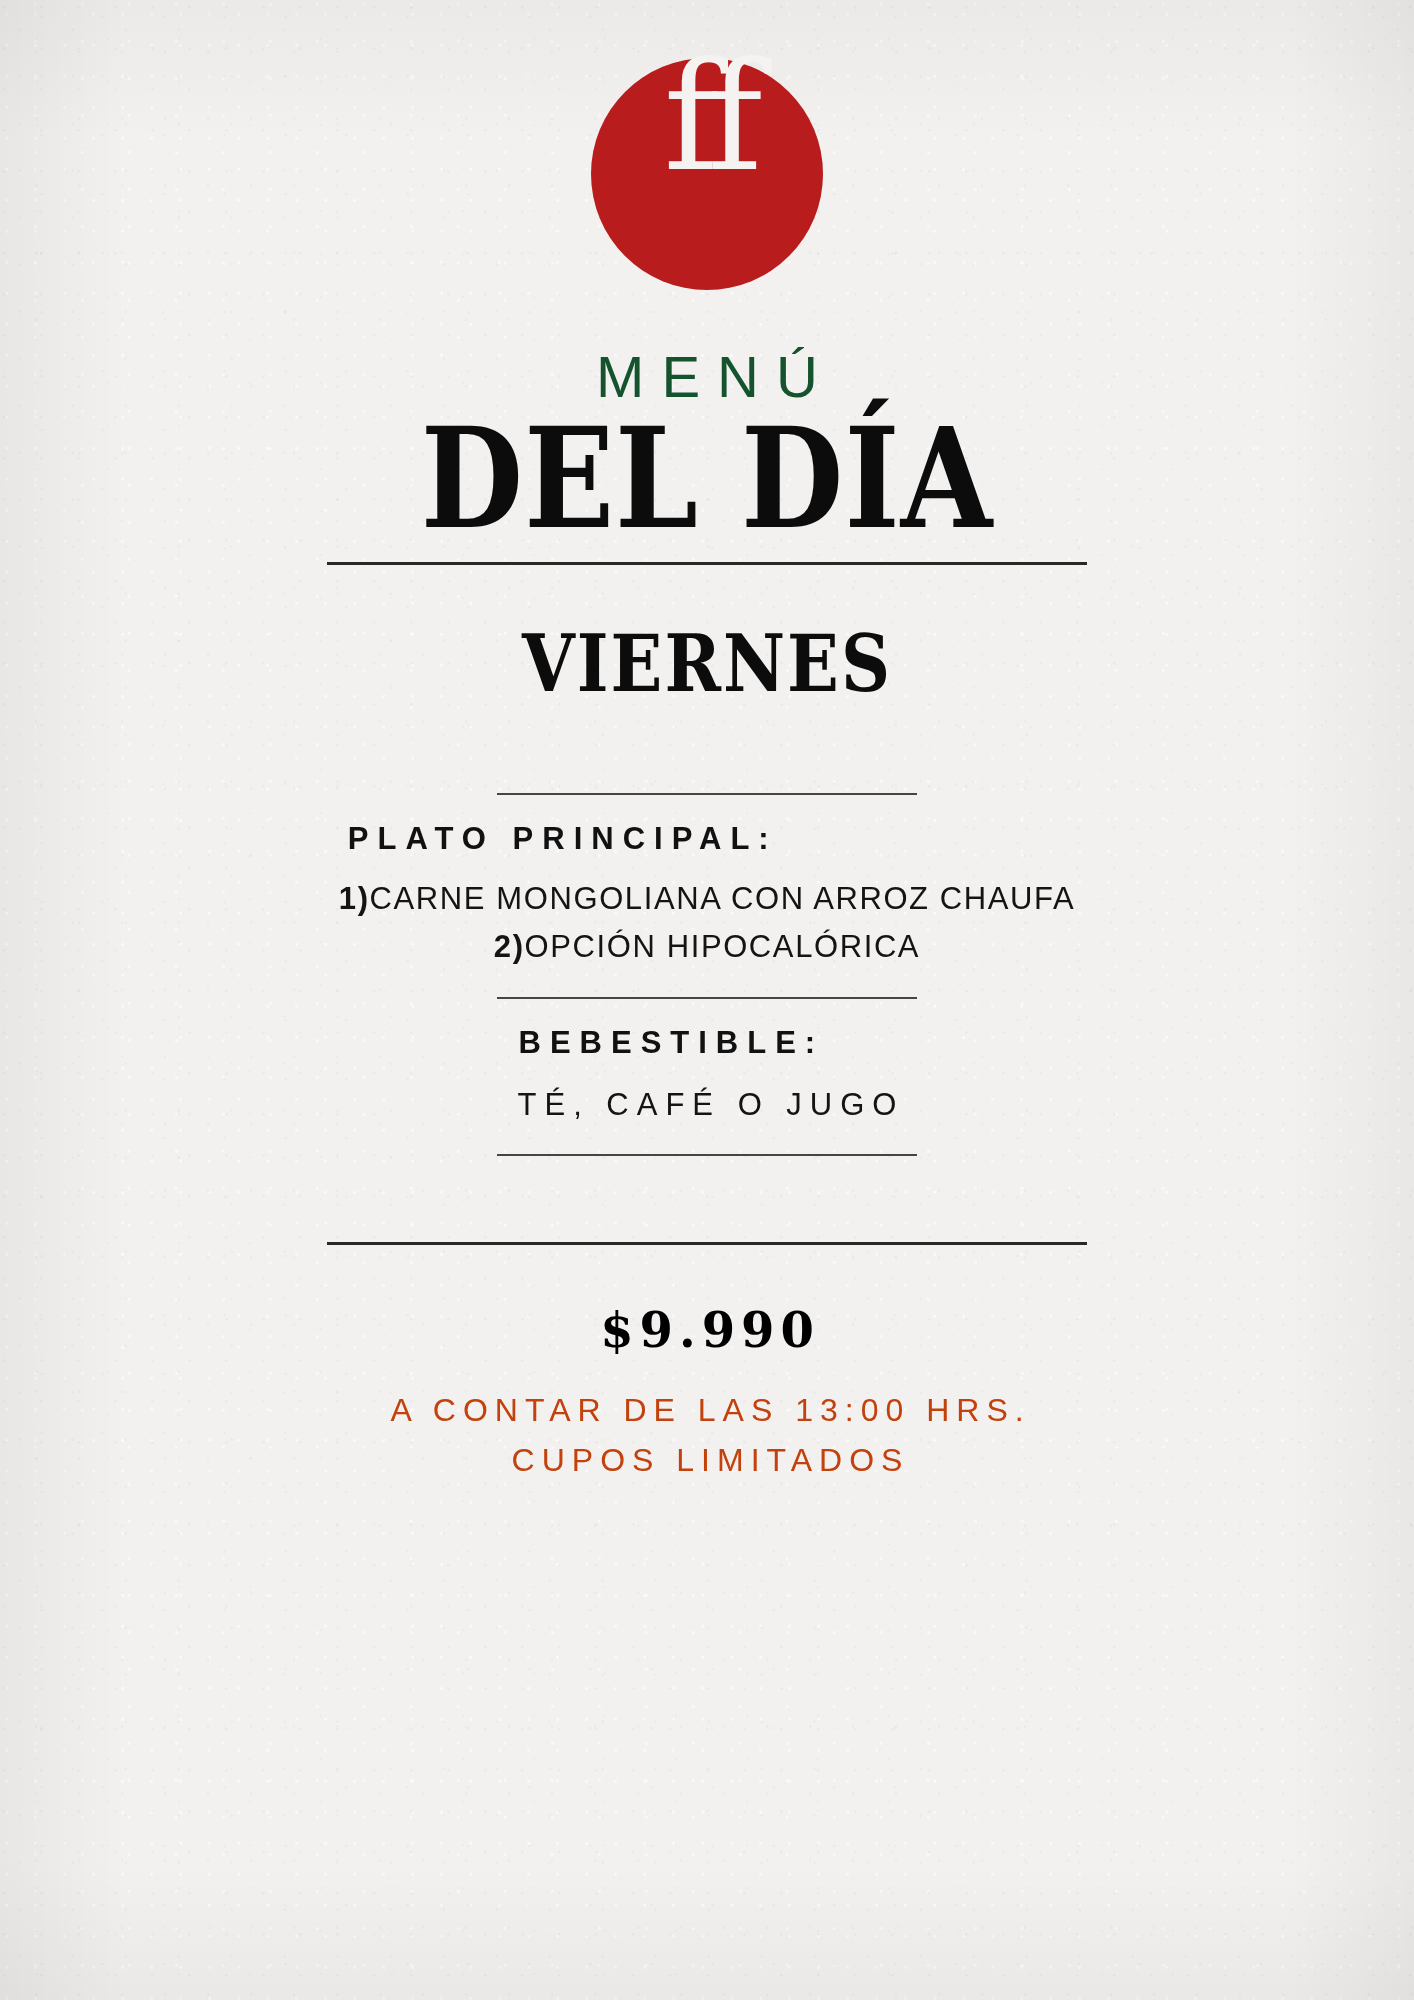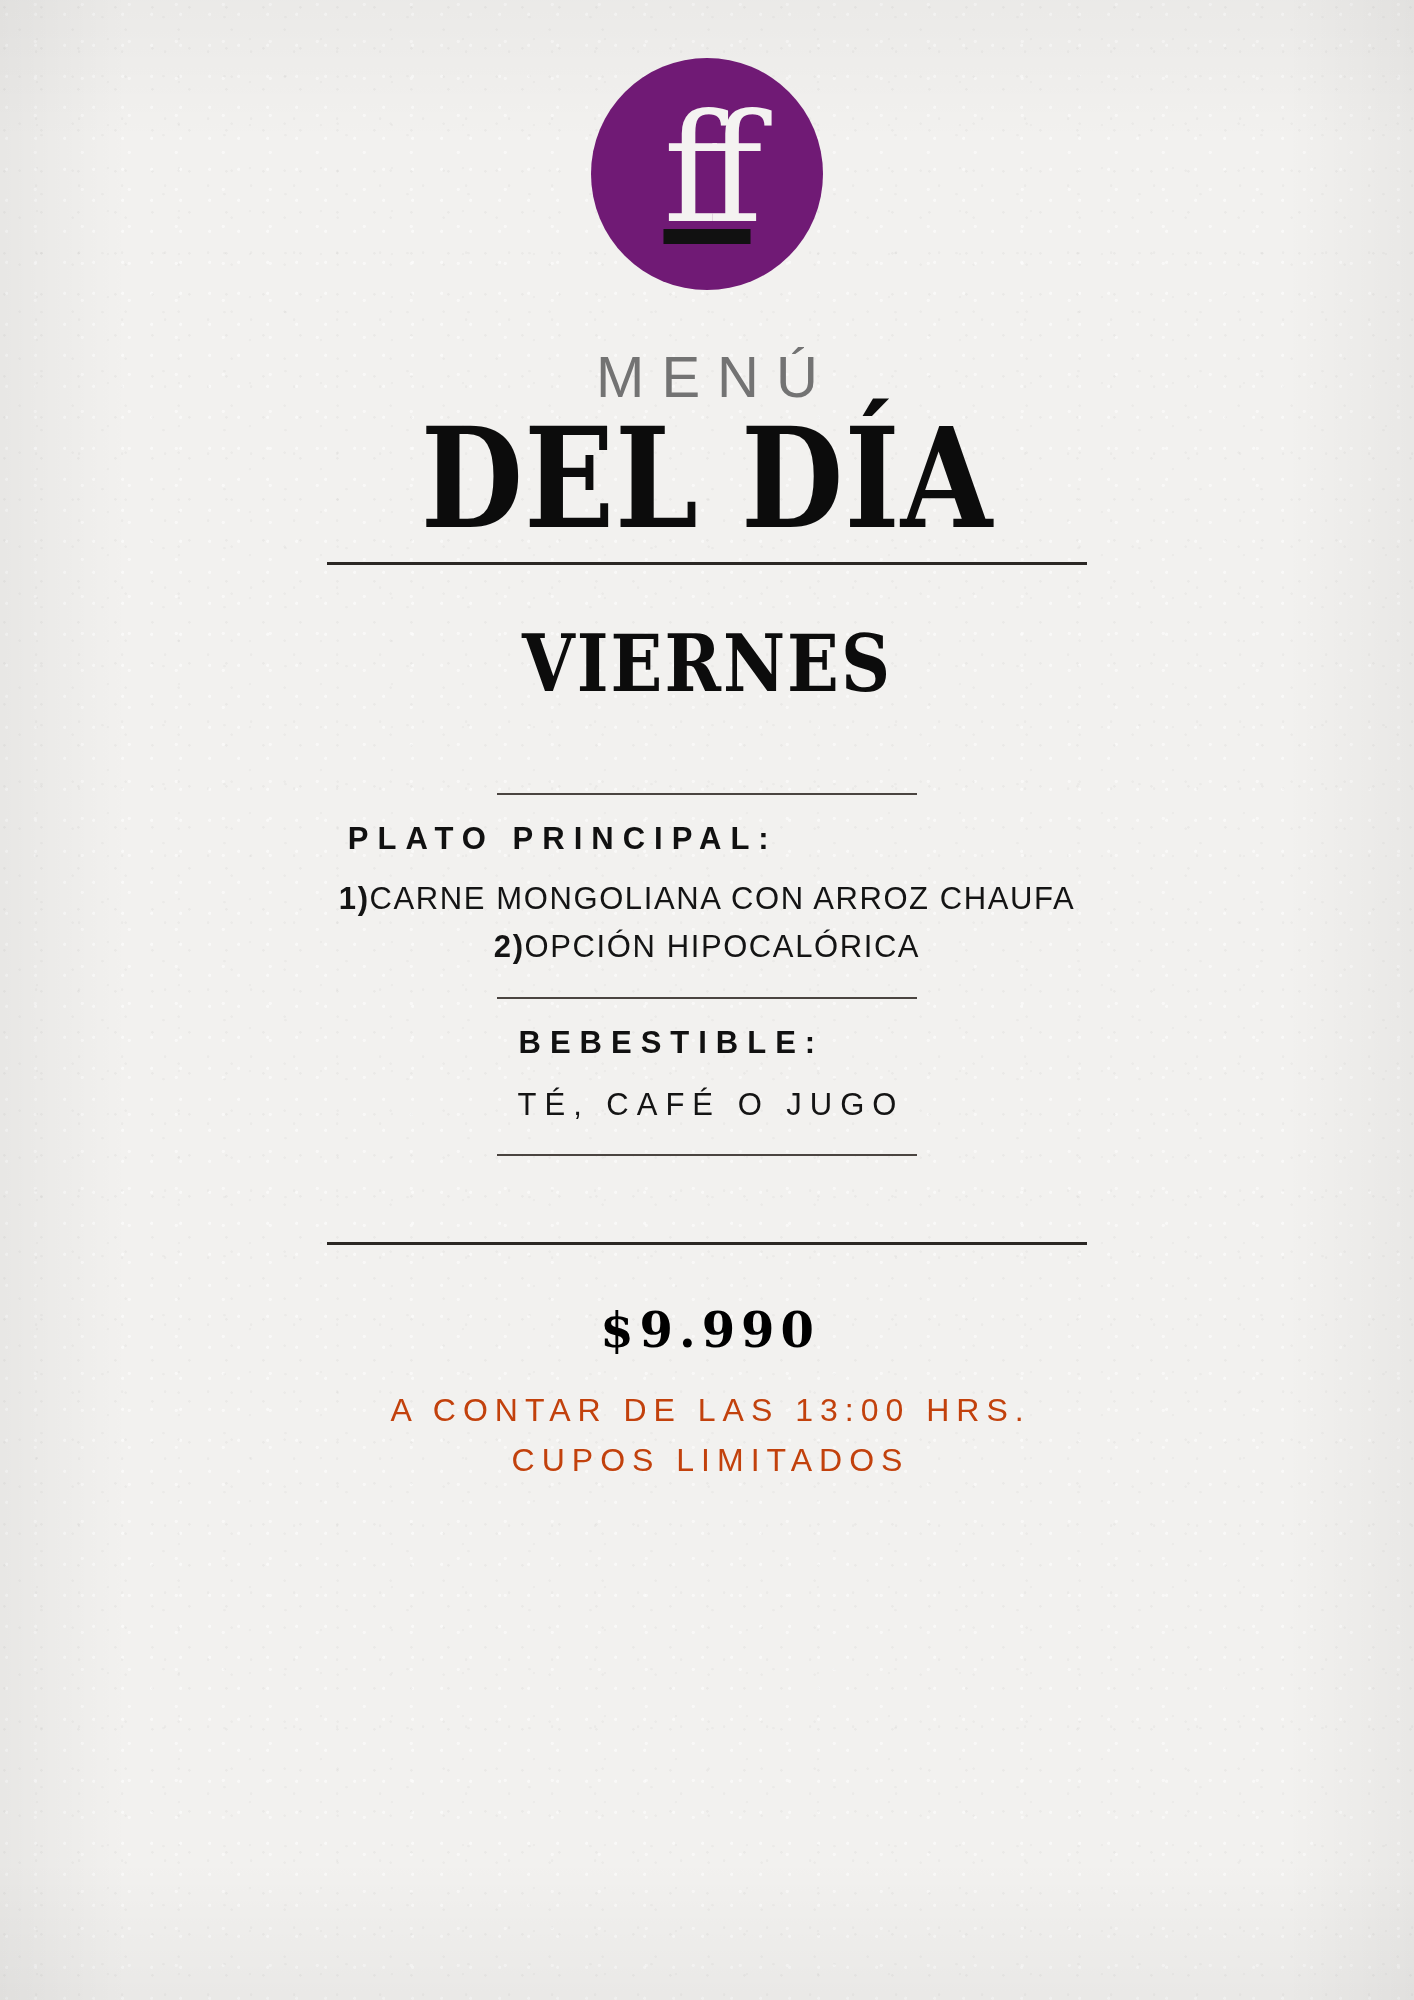--- a/index.html
+++ b/index.html
@@ -51,46 +51,45 @@
     align-items: center;
     z-index: 2;
   }
 
   
   .logo-wrap {
     margin-top: 58px;
     width: 232px;
     height: 232px;
     border-radius: 50%;
-    background: #701a75;
+    background: #b91c1c;
     display: flex;
-    align-items: center;
+    align-items: flex-start;
     justify-content: center;
-    text-decoration: underline;
   }
   .logo-mark {
     font-family: "DejaVu Serif", "Liberation Serif", serif;
     color: #f4f3f1;
     font-size: 150px;
     line-height: 0.85;
     letter-spacing: -12px;
     font-weight: 400;
     transform: translateY(-4px);
   }
 
   
   .menu-word {
     margin-top: 58px;
     font-family: "Liberation Sans", sans-serif;
     font-size: 58px;
     font-weight: 400;
     letter-spacing: 17px;
     text-indent: 17px;
     line-height: 1;
-    color: #737373;
+    color: #14532d;
   }
   .del-dia {
     font-family: "DejaVu Serif", "Liberation Serif", serif;
     font-size: 118px;
     font-weight: 700;
     letter-spacing: 1px;
     line-height: 1.02;
     margin-top: 2px;
     color: #0c0c0c;
     transform: scaleY(1.18);

